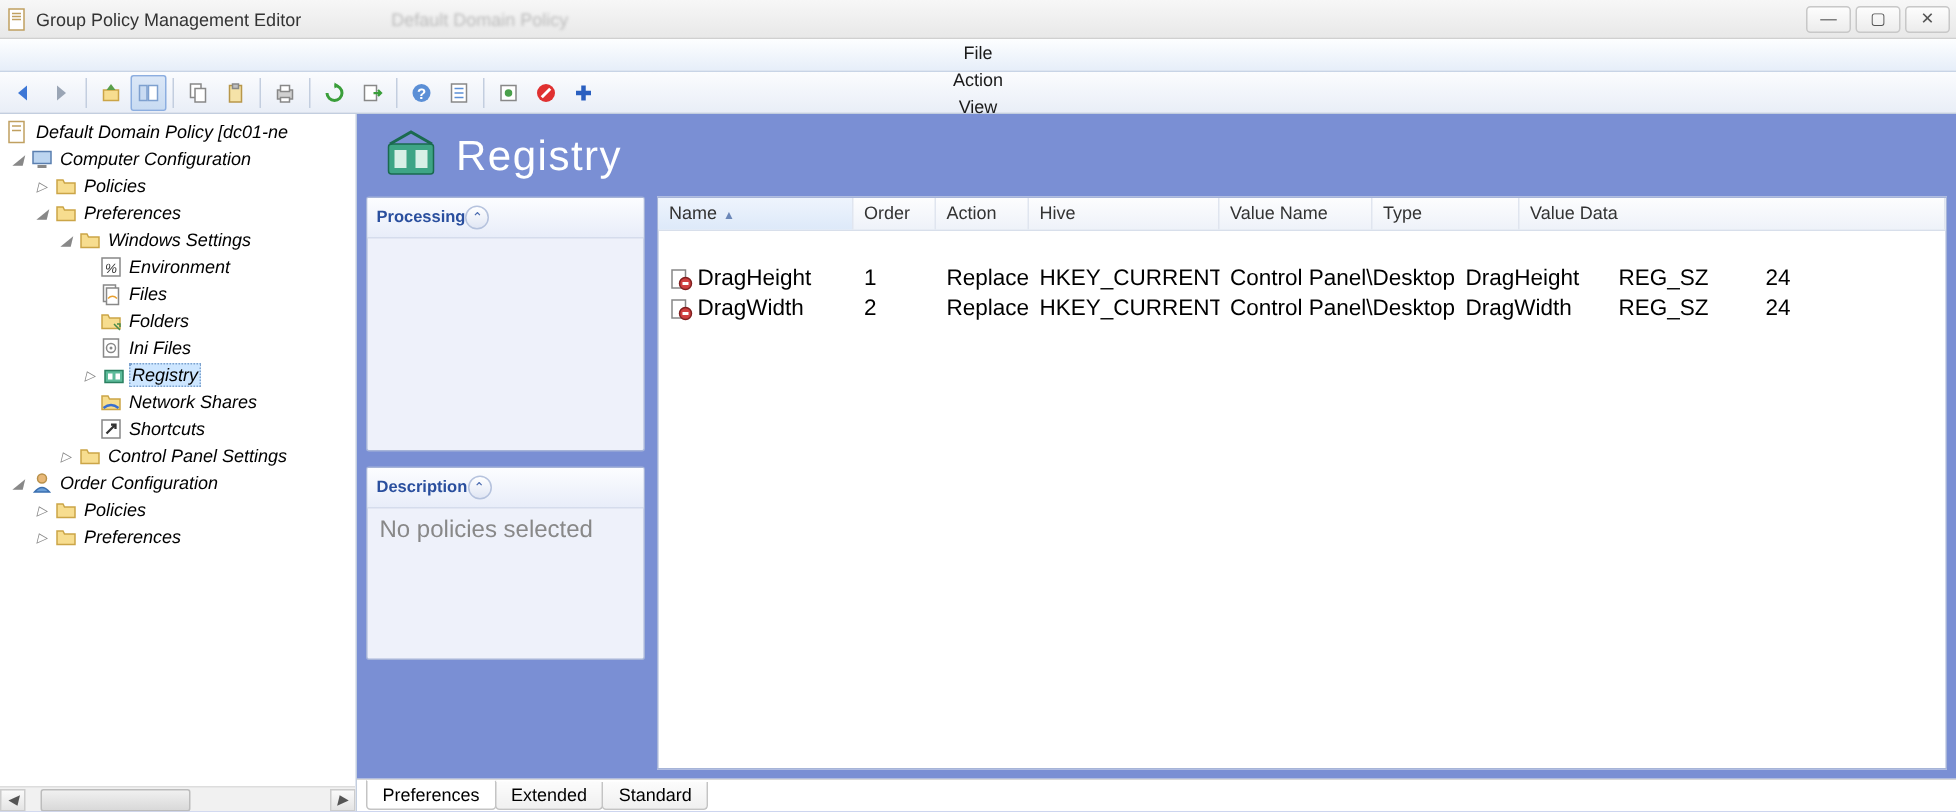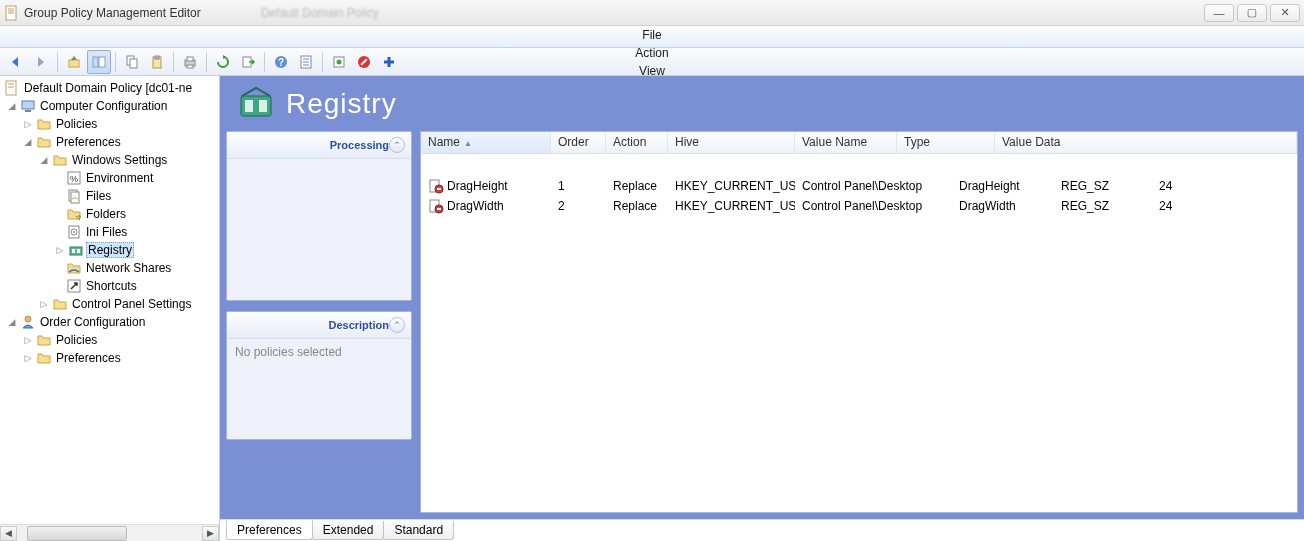--- a/index.html
+++ b/index.html
@@ -10,54 +10,54 @@
 .titlebar-blur { margin-left: 60px; color: #bbb; filter: blur(1px); }
 .win-controls { margin-left: auto; display: flex; gap: 0; }
 .win-btn { width: 30px; height: 18px; border: 1px solid #c8c8c8; background: linear-gradient(#fdfdfd,#ececec); border-radius: 3px; margin-left: 3px; display: flex; align-items: center; justify-content: center; font-size: 11px; color: #555; cursor: default; }
 .menubar { height: 22px; background: linear-gradient(#fdfeff, #e6eef9); border-bottom: 1px solid #c8d4e6; display: flex; align-items: center; padding: 0 6px; flex-direction: column; }
 .menu-item { padding: 2px 9px; font-size: 12px; color: #1a1a1a; cursor: default; }
 .toolbar { height: 28px; background: linear-gradient(#fbfcfe, #e9eef7); border-bottom: 1px solid #c3cedf; display: flex; align-items: center; padding: 0 4px; gap: 1px; }
 .tool-btn { width: 24px; height: 24px; display: flex; align-items: center; justify-content: center; border: 1px solid transparent; border-radius: 2px; cursor: default; font-size: 13px; color: #444; }
 .tool-btn.pressed { border: 1px solid #8caee0; background: linear-gradient(#dbe7f7,#c8dbf2); }
 .tool-sep { width: 1px; height: 20px; background: #c3cedf; margin: 0 3px; }
 .main { display: flex; height: calc(541px - 26px - 22px - 28px); }
-.treepane { width: 220px; border-right: 1px solid #c3cedf; background: #fff; position: relative; overflow: hidden; display:flex; flex-direction:column;}
+.treepane { width: 238px; border-right: 1px solid #c3cedf; background: #fff; position: relative; overflow: hidden; display:flex; flex-direction:column;font-style:italic;}
 .tree { padding: 3px 2px 0 2px; font-size: 12px; flex:1; overflow:hidden; white-space:nowrap;}
 .tree-row { display: flex; align-items: center; height: 18px; padding-right: 4px; white-space: nowrap; cursor: default; }
 .tree-row.selected .label { background: #cde6ff; border: 1px dotted #7da2ce; padding: 0 1px;}
 .expander { width: 12px; text-align: center; color: #888; font-size: 9px; user-select: none; }
 .tree-icon { width: 16px; height: 16px; margin: 0 2px; display: inline-flex; align-items: center; justify-content: center; }
 .label { padding: 0 2px; }
 .tree-scroll { height: 17px; border-top: 1px solid #ddd; display:flex; align-items:center; position:relative; background:#f1f1f1;}
 .tree-scroll .arrow { width:17px; height:15px; background:linear-gradient(#fafafa,#e4e4e4); border:1px solid #ccc; display:flex;align-items:center;justify-content:center; font-size:9px; color:#555;}
 .tree-scroll .track { flex:1; height:15px; position:relative;}
 .tree-scroll .thumb { position:absolute; left:10px; top:0; width:100px; height:15px; background:linear-gradient(#f0f0f0,#d9d9d9); border:1px solid #bcbcbc; border-radius:2px;}
 .rightpane { flex: 1; display: flex; flex-direction: column; position: relative; }
 .preferences-view { flex: 1; background: #7a8fd4; padding: 0; position: relative; display:flex; flex-direction:column;}
 .pref-header { height: 55px; display: flex; align-items: center; padding: 0 18px; }
 .pref-header-icon { width: 36px; height: 36px; margin-right: 12px; }
 .pref-title { font-family: "Segoe UI", sans-serif; font-size: 28px; color: #fff; font-weight: 300; letter-spacing: 1px; }
 .pref-body { flex:1; display: flex; padding: 0 6px 6px 6px; gap: 8px; }
 .pref-panels { width: 186px; display: flex; flex-direction: column; gap: 10px; }
 .panel { background: #eef1fa; border: 1px solid #a6b4d8; border-radius: 2px; }
-.panel-hd { display: flex; align-items: center; justify-content: flex-end; padding: 5px 6px; border-bottom: 1px solid #d5dcec; background: linear-gradient(#fcfdff,#e8edf9); }
+.panel-hd { display: flex; align-items: center; justify-content: flex-start; padding: 5px 6px; border-bottom: 1px solid #d5dcec; background: linear-gradient(#fcfdff,#e8edf9); }
 .panel-hd-title { color: #2a4f9e; font-weight: bold; font-size: 11px; }
 .collapse-btn { width: 16px; height: 16px; border-radius: 50%; background: linear-gradient(#fff,#e0e6f4); border: 1px solid #b5c2dd; display: flex; align-items: center; justify-content: center; font-size: 9px; color: #4a6bb0; cursor: default; }
-.panel-body { padding: 6px 8px; font-size: 12px; color: #888; min-height: 40px; }
+.panel-body { padding: 6px 8px; font-size: 16px; color: #888; min-height: 40px; }
 .panel.processing { height: 170px; }
 .panel.processing .panel-body { height: 140px; }
 .panel.description .panel-body { height: 100px; }
 .listpane { flex: 1; background: #fff; border: 1px solid #a6b4d8; display: flex; flex-direction: column; }
 .list-header { display: flex; height: 22px; background: linear-gradient(#fdfdfe,#eef2f9); border-bottom: 1px solid #d8dfeb; }
 .list-header .col { padding: 3px 7px; border-right: 1px solid #e0e5ef; font-size: 12px; color: #333; white-space: nowrap; overflow: hidden; position: relative; }
 .col.sorted { background: linear-gradient(#eef4fd,#dde9f9); }
 .sort-arrow { font-size: 8px; color: #6b87b8; margin-left: 4px; }
 .list-body { flex: 1; overflow: auto; }
 .list-row { display: flex; height: 20px; align-items: center; }
-.list-row .cell { padding: 0 7px; font-size: 12px; white-space: nowrap; overflow: hidden; display:flex; align-items:center;margin-top:43px; }
+.list-row .cell { padding: 0 7px; font-size: 15px; white-space: nowrap; overflow: hidden; display:flex; align-items:center;margin-top:43px; }
 .reg-icon { width: 16px; height: 16px; margin-right: 3px; display:inline-flex; }
 .col-name { width: 130px; }
 .col-order { width: 55px; }
 .col-action { width: 62px; }
 .col-hive { width: 127px; }
 .col-key { width: 157px; }
 .col-valuename { width: 102px; }
 .col-type { width: 98px; }
 .col-valuedata { width: 80px; flex:1; }
 .tabs { height: 22px; display: flex; align-items: flex-end; padding-left: 6px; background: #fff; border-top: 1px solid #d8d8d8; }

